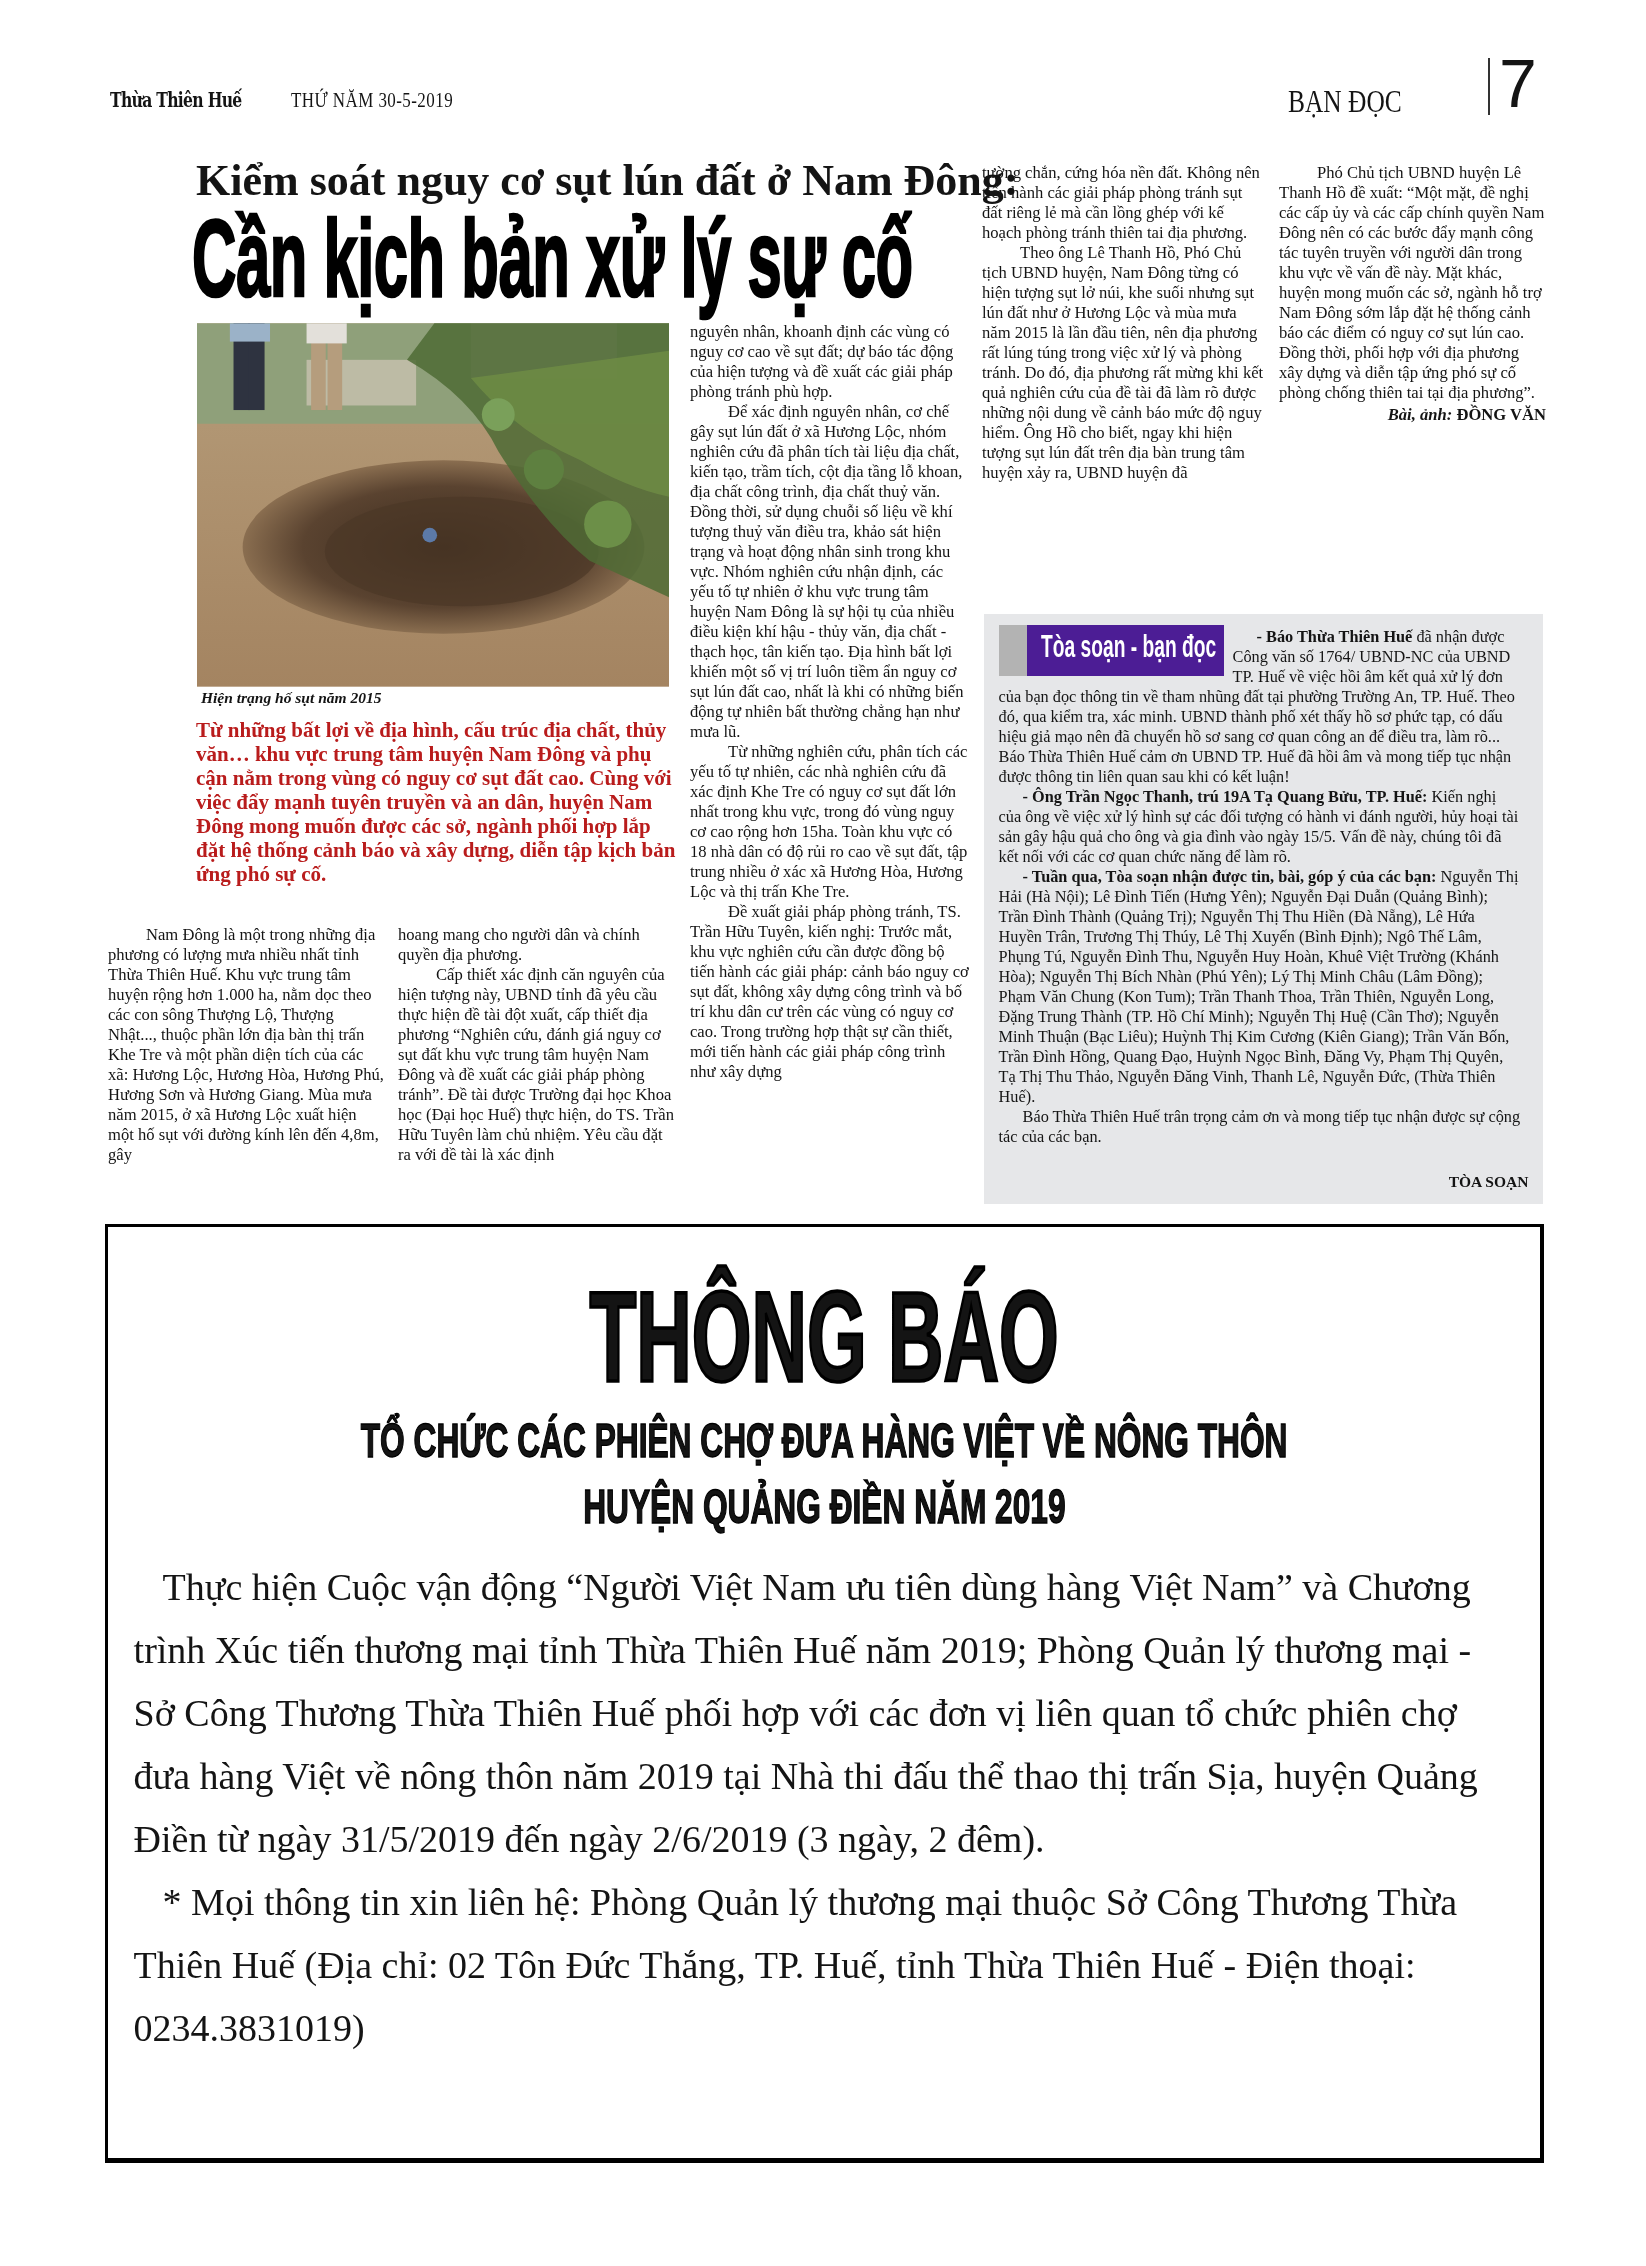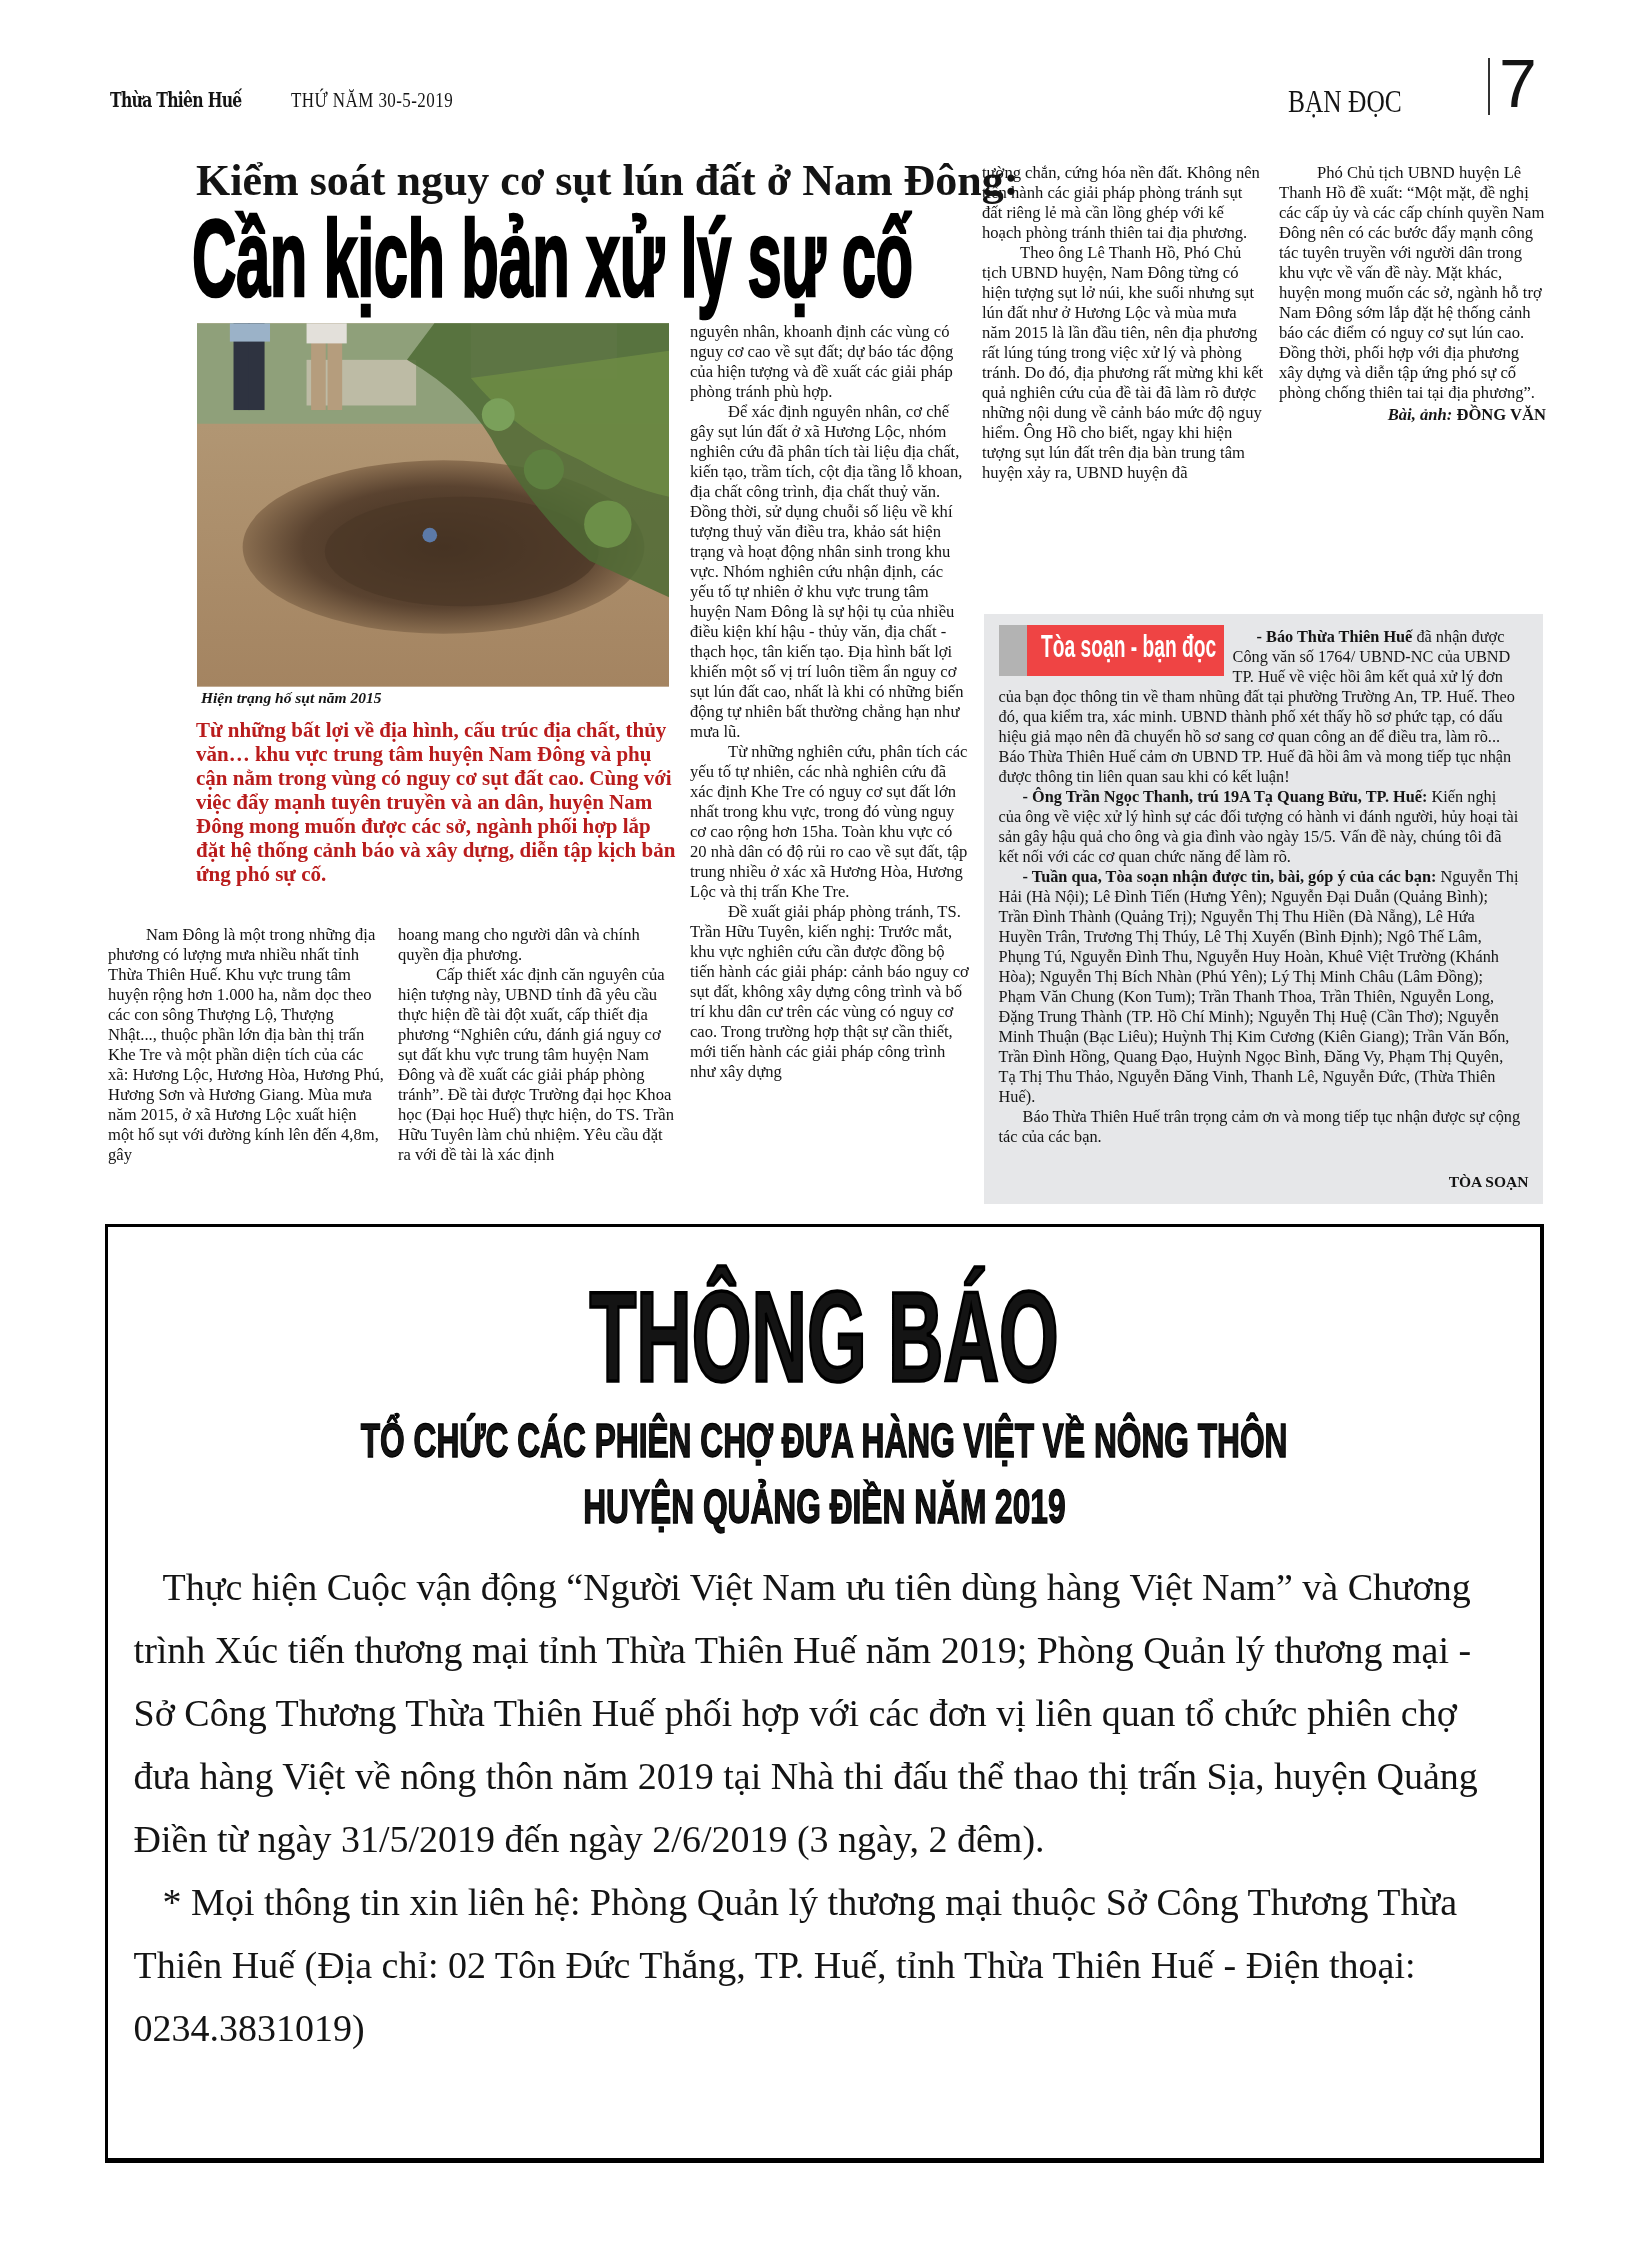--- a/index.html
+++ b/index.html
@@ -12,21 +12,21 @@
   .page-no { left:1499px; top:49px; font-family:"Liberation Sans", sans-serif; font-size:68px; line-height:1; }
   .kicker { left:196px; top:155px; font-size:44px; font-weight:bold; white-space:nowrap; }
   .headline { left:192px; top:203px; font-family:"Liberation Sans", sans-serif; font-weight:900; font-size:110px; line-height:1; white-space:nowrap; transform:scaleX(0.56); transform-origin:left top; letter-spacing:-0.9px; -webkit-text-stroke:2.7px #000; color:#000; }
   .col { position:absolute; font-size:16.6px; line-height:20px; text-align:left; }
   .col p { margin:0; text-indent:38px; }
   .col p.noindent { text-indent:0; }
   .photo { left:197px; top:323px; width:472px; height:364px; overflow:hidden; }
   .caption { left:201px; top:689px; font-size:15.5px; font-style:italic; font-weight:bold; }
   .lead { left:196px; top:718px; width:484px; font-size:21px; line-height:24px; font-weight:bold; color:#b91c1c; }
   .graybox { left:984px; top:614px; width:559px; height:590px; background:#e6e7e9; }
-  .gb-label { position:absolute; left:14.6px; top:11px; width:225px; height:51px; background:#ef4444; }
+  .gb-label { position:absolute; left:14.6px; top:11px; width:225px; height:51px; background:#4c1d95; }
   .gb-label .strip { position:absolute; left:0; top:0; width:28px; height:100%; background:#b3b3b3; }
   .gb-label .txt { position:absolute; left:42px; top:3.7px; font-family:"Liberation Sans", sans-serif; font-weight:bold; color:#fff; font-size:31px; white-space:nowrap; transform:scaleX(0.62); transform-origin:left top; }
   .gb-text { position:absolute; left:14.6px; top:12.8px; width:523px; font-size:16.3px; line-height:20px; }
   .gb-text p { margin:0; text-indent:24px; }
   .gb-text .float-spacer { float:left; width:234px; height:57px; }
   .gb-sign { position:absolute; right:14.6px; bottom:12.8px; font-weight:bold; font-size:15.5px; }
   .notice { left:105px; top:1224px; width:1432px; height:931px; border:3.7px solid #000; border-bottom-width:5.5px; border-right-width:4.6px; box-sizing:content-box; }
   .n-title { position:absolute; left:0; right:0; top:46px; text-align:center; font-family:"Liberation Sans", sans-serif; font-weight:900; font-size:128px; line-height:1; -webkit-text-stroke:3.7px #000; }
   .n-title span { display:inline-block; transform:scaleX(0.6); }
   .n-sub { position:absolute; left:0; right:0; text-align:center; font-family:"Liberation Sans", sans-serif; font-weight:900; font-size:48px; line-height:1; -webkit-text-stroke:1.4px #000; }
@@ -90,21 +90,21 @@
 </div>
 
 <div class="col" style="left:398px; top:925px; width:278px;">
   <p class="noindent">hoang mang cho người dân và chính quyền địa phương.</p>
   <p>Cấp thiết xác định căn nguyên của hiện tượng này, UBND tỉnh đã yêu cầu thực hiện đề tài đột xuất, cấp thiết địa phương “Nghiên cứu, đánh giá nguy cơ sụt đất khu vực trung tâm huyện Nam Đông và đề xuất các giải pháp phòng tránh”. Đề tài được Trường đại học Khoa học (Đại học Huế) thực hiện, do TS. Trần Hữu Tuyên làm chủ nhiệm. Yêu cầu đặt ra với đề tài là xác định</p>
 </div>
 
 <div class="col" style="left:690px; top:322px; width:279px;">
   <p class="noindent">nguyên nhân, khoanh định các vùng có nguy cơ cao về sụt đất; dự báo tác động của hiện tượng và đề xuất các giải pháp phòng tránh phù hợp.</p>
   <p>Để xác định nguyên nhân, cơ chế gây sụt lún đất ở xã Hương Lộc, nhóm nghiên cứu đã phân tích tài liệu địa chất, kiến tạo, trầm tích, cột địa tầng lỗ khoan, địa chất công trình, địa chất thuỷ văn. Đồng thời, sử dụng chuỗi số liệu về khí tượng thuỷ văn điều tra, khảo sát hiện trạng và hoạt động nhân sinh trong khu vực. Nhóm nghiên cứu nhận định, các yếu tố tự nhiên ở khu vực trung tâm huyện Nam Đông là sự hội tụ của nhiều điều kiện khí hậu - thủy văn, địa chất - thạch học, tân kiến tạo. Địa hình bất lợi khiến một số vị trí luôn tiềm ẩn nguy cơ sụt lún đất cao, nhất là khi có những biến động tự nhiên bất thường chẳng hạn như mưa lũ.</p>
-  <p>Từ những nghiên cứu, phân tích các yếu tố tự nhiên, các nhà nghiên cứu đã xác định Khe Tre có nguy cơ sụt đất lớn nhất trong khu vực, trong đó vùng nguy cơ cao rộng hơn 15ha. Toàn khu vực có 20 nhà dân có độ rủi ro cao về sụt đất, tập trung nhiều ở xác xã Hương Hòa, Hương Lộc và thị trấn Khe Tre.</p>
+  <p>Từ những nghiên cứu, phân tích các yếu tố tự nhiên, các nhà nghiên cứu đã xác định Khe Tre có nguy cơ sụt đất lớn nhất trong khu vực, trong đó vùng nguy cơ cao rộng hơn 15ha. Toàn khu vực có 18 nhà dân có độ rủi ro cao về sụt đất, tập trung nhiều ở xác xã Hương Hòa, Hương Lộc và thị trấn Khe Tre.</p>
   <p>Đề xuất giải pháp phòng tránh, TS. Trần Hữu Tuyên, kiến nghị: Trước mắt, khu vực nghiên cứu cần được đồng bộ tiến hành các giải pháp: cảnh báo nguy cơ sụt đất, không xây dựng công trình và bố trí khu dân cư trên các vùng có nguy cơ cao. Trong trường hợp thật sự cần thiết, mới tiến hành các giải pháp công trình như xây dựng</p>
 </div>
 
 <div class="col" style="left:982px; top:163px; width:283px;">
   <p class="noindent">tường chắn, cứng hóa nền đất. Không nên tiến hành các giải pháp phòng tránh sụt đất riêng lẻ mà cần lồng ghép với kế hoạch phòng tránh thiên tai địa phương.</p>
   <p>Theo ông Lê Thanh Hồ, Phó Chủ tịch UBND huyện, Nam Đông từng có hiện tượng sụt lở núi, khe suối nhưng sụt lún đất như ở Hương Lộc và mùa mưa năm 2015 là lần đầu tiên, nên địa phương rất lúng túng trong việc xử lý và phòng tránh. Do đó, địa phương rất mừng khi kết quả nghiên cứu của đề tài đã làm rõ được những nội dung về cảnh báo mức độ nguy hiểm. Ông Hồ cho biết, ngay khi hiện tượng sụt lún đất trên địa bàn trung tâm huyện xảy ra, UBND huyện đã</p>
 </div>
 
 <div class="col" style="left:1279px; top:163px; width:267px;">
   <p>Phó Chủ tịch UBND huyện Lê Thanh Hồ đề xuất: “Một mặt, đề nghị các cấp ủy và các cấp chính quyền Nam Đông nên có các bước đẩy mạnh công tác tuyên truyền với người dân trong khu vực về vấn đề này. Mặt khác, huyện mong muốn các sở, ngành hỗ trợ Nam Đông sớm lắp đặt hệ thống cảnh báo các điểm có nguy cơ sụt lún cao. Đồng thời, phối hợp với địa phương xây dựng và diễn tập ứng phó sự cố phòng chống thiên tai tại địa phương”.</p>

